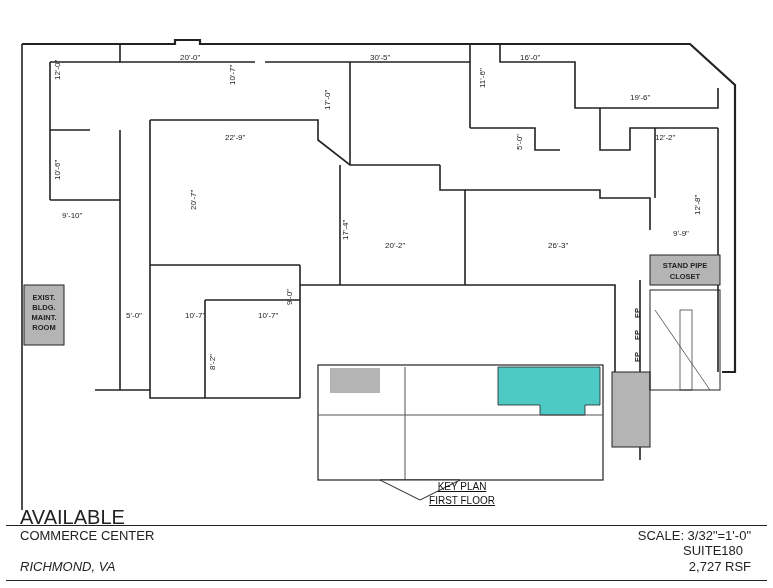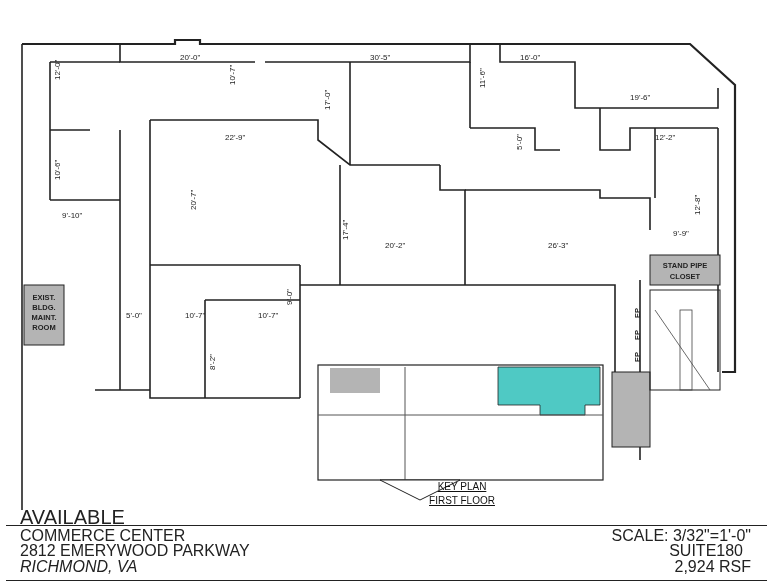--- a/index.html
+++ b/index.html
@@ -3,21 +3,21 @@
 <meta charset="utf-8">
 <style>
   html,body{margin:0;padding:0;background:#fff;}
   body{width:773px;height:588px;position:relative;overflow:hidden;font-family:"Liberation Sans",sans-serif;}
   #plan{position:absolute;left:0;top:0;width:773px;height:510px;}
   .dim{font-family:"Liberation Sans",sans-serif;font-size:8px;fill:#222;}
   .lbl{font-family:"Liberation Sans",sans-serif;font-size:7.5px;font-weight:bold;fill:#222;}
   .key{font-family:"Liberation Sans",sans-serif;font-size:10px;fill:#111;text-decoration:underline;}
   #titleblock{position:absolute;left:0;top:500px;width:773px;height:88px;}
   .tb-rule{position:absolute;left:6px;right:6px;height:0;border-top:1.5px solid #222;}
-  .tb-text{position:absolute;color:#222;font-size:16px;line-height:13px;white-space:nowrap;}
+  .tb-text{position:absolute;color:#222;font-size:13px;line-height:13px;white-space:nowrap;}
   .tb-avail{position:absolute;left:20px;top:6px;font-size:20px;color:#222;}
 </style>
 </head>
 <body>
 
 <svg id="plan" viewBox="0 0 773 510" xmlns="http://www.w3.org/2000/svg">
   <g fill="none" stroke="#222" stroke-width="1.6">
 
     <polyline points="22,44 175,44 175,40 200,40 200,44 690,44 735,85 735,372 722,372" stroke-width="2.2"></polyline>
     <line x1="22" y1="44" x2="22" y2="510"></line>
@@ -108,19 +108,18 @@
     <polygon points="380,480 460,480 420,500" fill="#fff" stroke="#222"></polygon>
     <text class="key" x="462" y="490" text-anchor="middle">KEY PLAN</text>
     <text class="key" x="462" y="504" text-anchor="middle">FIRST FLOOR</text>
   </g>
 </svg>
 
 <div id="titleblock">
   <div class="tb-avail">AVAILABLE</div>
   <div class="tb-rule" style="top:25px;"></div>
   <div class="tb-text" style="left:20px;top:29px;">COMMERCE CENTER</div>
-  <div class="tb-text" style="left:20px;top:44px;">2812 EMERYWOOD PARKWAY</div>
   <div class="tb-text" style="left:20px;top:60px;font-style:italic;">RICHMOND, VA</div>
   <div class="tb-text" style="right:22px;top:29px;">SCALE:  3/32"=1'-0"</div>
   <div class="tb-text" style="right:30px;top:44px;">SUITE180</div>
-  <div class="tb-text" style="right:22px;top:60px;">2,924 RSF</div>
+  <div class="tb-text" style="right:22px;top:60px;">2,727 RSF</div>
   <div class="tb-rule" style="top:80px;"></div>
 </div>
 
 </body></html>

